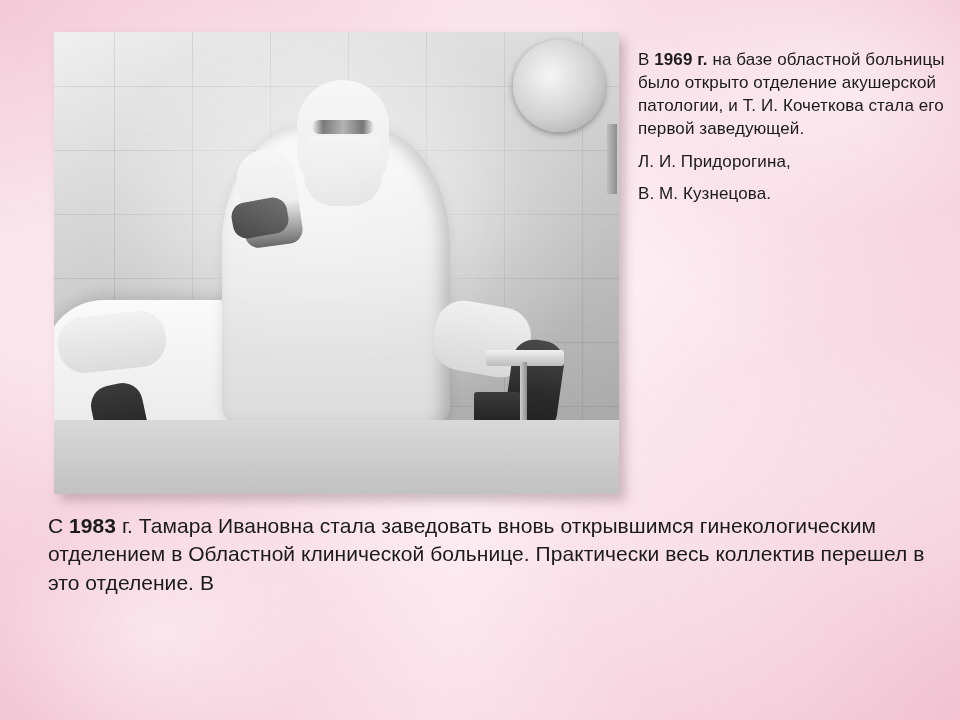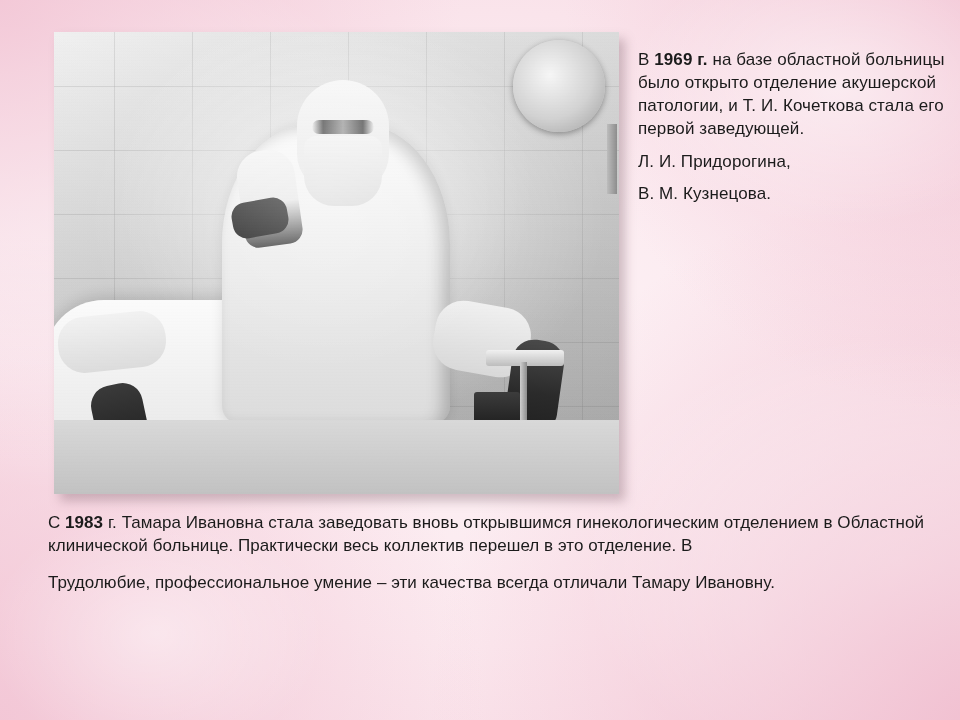--- a/index.html
+++ b/index.html
@@ -295,21 +295,21 @@
 
   
   .bottom-block {
     position: absolute;
     left: 32px;
     top: 512px;
     width: 900px;
   }
   .bottom-block p {
     margin: 0 0 14px 0;
-    font-size: 17px;
+    font-size: 21px;
     line-height: 1.35;
     color: #1b1b1b;
     letter-spacing: 0.05px;
   }
   .bottom-block p:last-child { margin-bottom: 0; }
 </style>
 </head>
 <body>
 
 <div class="slide">
@@ -347,17 +347,16 @@
     </div>
 
     <div class="right-col">
       <p><span>В </span><span class="bold">1969 г.</span><span> на базе областной больницы было открыто отделение акушерской патологии, и Т. И. Кочеткова стала его первой заведующей.</span></p>
       <p class="tight">Л. И. Придорогина,</p>
       <p class="tight">В. М. Кузнецова.</p>
     </div>
 
     <div class="bottom-block">
       <p><span>С </span><span class="bold">1983</span><span> г. Тамара Ивановна стала заведовать вновь открывшимся гинекологическим отделением в Областной клинической больнице. Практически весь коллектив перешел в это отделение. В</span></p>
-      <p>Трудолюбие, профессиональное умение – эти качества всегда отличали Тамару Ивановну.</p>
     </div>
 
   </div>
 </div>
 
 </body></html>

